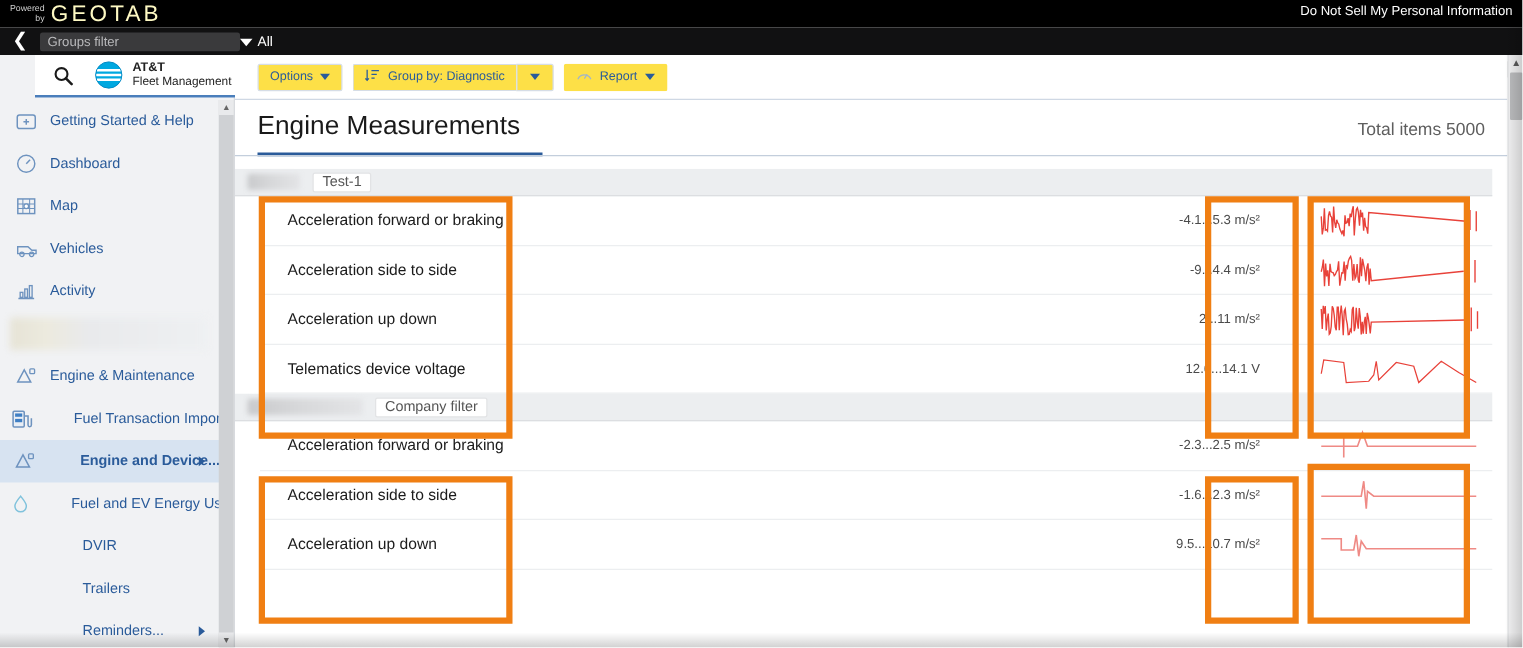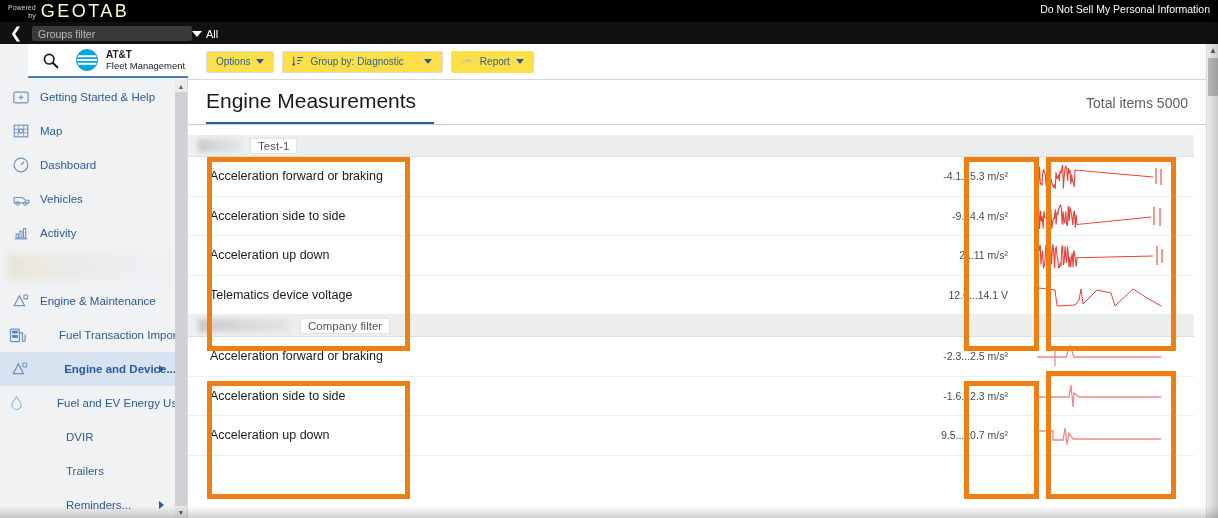--- a/index.html
+++ b/index.html
@@ -146,21 +146,21 @@
     height: 13px; border-radius: 2px;
     background: linear-gradient(90deg,#c9cacc 0%,#d7d8da 45%,#e3e4e6 100%);
     filter: blur(2.2px);
   }
   .grp-lab {
     font-size: 11.5px; color: #555; background: #fff; border: 1px solid #e2e3e5;
     border-radius: 2px; padding: 1px 7px; white-space: nowrap;
   }
   .row {
     position: relative; height: 39.5px; border-bottom: 1px solid #eceef0;
-    display: flex; align-items: center;
+    display: flex; align-items: center; margin-left: 20px;
   }
   .c-name { position: absolute; left: 22px; font-size: 12.5px; color: #1b1b1b; white-space: nowrap; }
   .c-val  { position: absolute; right: 186px; font-size: 10.5px; color: #4a4a4a; white-space: nowrap; text-align: right; }
   .c-spark{ position: absolute; left: 845px; width: 135px; height: 34px; top: 3px; }
   .c-spark svg { display: block; width: 135px; height: 34px; }
 
   
   .anno { position: absolute; border: 5px solid #f07f13; pointer-events: none; z-index: 40; }
 
   
@@ -231,35 +231,35 @@
             <svg width="18" height="18" viewBox="0 0 20 20">
               <rect x="2" y="4.5" width="16" height="12" rx="2" fill="none" stroke="#6e93bf" stroke-width="1.3"></rect>
               <path d="M10 8v5M7.5 10.5h5" stroke="#6e93bf" stroke-width="1.3"></path>
             </svg>
           </span>
           <span class="slab">Getting Started &amp; Help</span>
         </div>
         <div class="side-item">
           <span class="sic">
             <svg width="18" height="18" viewBox="0 0 20 20">
+              <circle cx="10" cy="10" r="7.6" fill="none" stroke="#6e93bf" stroke-width="1.3"></circle>
+              <path d="M10 10 13.4 6.4" stroke="#6e93bf" stroke-width="1.3"></path>
+            </svg>
+          </span>
+          <span class="slab">Dashboard</span>
+        </div>
+        <div class="side-item">
+          <span class="sic">
+            <svg width="18" height="18" viewBox="0 0 20 20">
               <rect x="2.5" y="3.5" width="15" height="13" fill="none" stroke="#6e93bf" stroke-width="1.3"></rect>
               <path d="M2.5 8h15M2.5 12h15M7 3.5v13M13 3.5v13" stroke="#6e93bf" stroke-width="0.9"></path>
               <circle cx="10" cy="10" r="2.1" fill="#fff" stroke="#6e93bf" stroke-width="1.2"></circle>
             </svg>
           </span>
           <span class="slab">Map</span>
-        </div>
-        <div class="side-item">
-          <span class="sic">
-            <svg width="18" height="18" viewBox="0 0 20 20">
-              <circle cx="10" cy="10" r="7.6" fill="none" stroke="#6e93bf" stroke-width="1.3"></circle>
-              <path d="M10 10 13.4 6.4" stroke="#6e93bf" stroke-width="1.3"></path>
-            </svg>
-          </span>
-          <span class="slab">Dashboard</span>
         </div>
         <div class="side-item">
           <span class="sic">
             <svg width="19" height="18" viewBox="0 0 22 20">
               <path d="M2.5 12.5V8.2h9.5l3.6 3.2h3.9v3.1H2.5z" fill="none" stroke="#6e93bf" stroke-width="1.3"></path>
               <circle cx="6.4" cy="15.2" r="2" fill="none" stroke="#6e93bf" stroke-width="1.2"></circle>
               <circle cx="15.4" cy="15.2" r="2" fill="none" stroke="#6e93bf" stroke-width="1.2"></circle>
             </svg>
           </span>
           <span class="slab">Vehicles</span>

